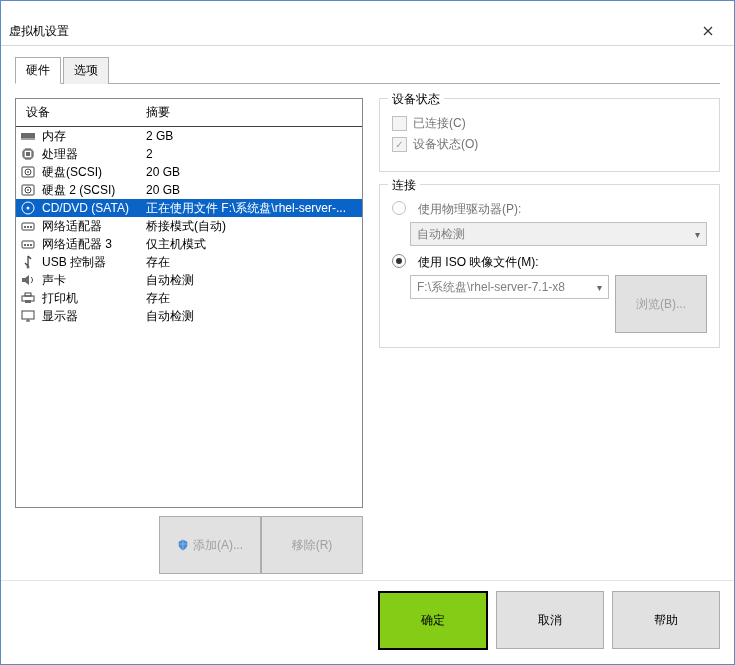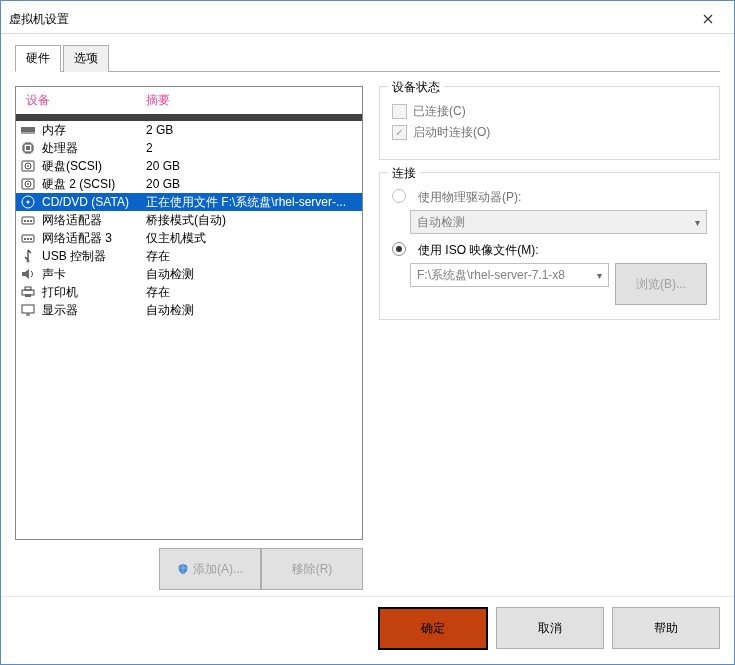--- a/index.html
+++ b/index.html
@@ -1,57 +1,57 @@
 <!DOCTYPE html>
 <html><head>
 <meta charset="utf-8">
 <style>
   html,body{margin:0;padding:0;font-family:"Microsoft YaHei","Segoe UI",Tahoma,sans-serif;font-size:12px;background:#fff;color:#000}
   .window{width:735px;height:665px;border:1px solid #5a8cc3;box-sizing:border-box;display:flex;flex-direction:column;position:relative}
-  .titlebar{height:28px;display:flex;align-items:center;padding:4px 4px 0 8px;border-bottom:1px solid #d9d9d9}
+  .titlebar{height:28px;display:flex;align-items:center;padding:16px 4px 0 8px;border-bottom:1px solid #d9d9d9}
   .titlebar .title{flex:1}
   .titlebar .close{width:44px;height:28px;display:flex;align-items:center;justify-content:center;font-size:14px;color:#333}
   .tabs-area{padding:10px 14px 0 14px}
   .tab-strip{display:flex;border-bottom:1px solid #acacac}
   .tab{padding:4px 10px;border:1px solid #acacac;border-bottom:none;background:#fff;margin-right:2px;position:relative;top:1px;cursor:pointer}
   .tab.active{background:#fff;border-bottom:1px solid #fff}
   .tab.inactive{background:#f0f0f0}
   .content{flex:1;display:flex;padding:14px 14px 6px 14px;gap:16px;overflow:hidden}
   .left-panel{width:348px;display:flex;flex-direction:column}
   .device-list{flex:1;border:1px solid #828790;position:relative;overflow:hidden}
-  .list-header{display:flex;padding:5px 0 5px 10px;color:#ec4899;border-bottom:7px solid #404040}
+  .list-header{display:flex;padding:5px 0 5px 10px;color:#000000;border-bottom:1px solid #404040}
   .list-header .col1{width:120px}
   .list-rows{}
   .row{display:flex;align-items:center;height:18px;padding-left:4px;cursor:default}
   .row.selected{background:#0a64c8;color:#fff}
   .row .ic{width:16px;height:16px;margin-right:6px;display:flex;align-items:center;justify-content:center;font-size:11px}
   .row .name{width:104px;white-space:nowrap;overflow:visible}
   .row .summary{flex:1;white-space:nowrap;overflow:hidden;text-overflow:ellipsis;padding-right:6px}
   .left-buttons{display:flex;justify-content:flex-end;padding:8px 0 0 0}
-  .btn{min-width:80px;height:24px;border:1px solid #adadad;background:#e1e1e1;display:inline-flex;align-items:center;justify-content:center;padding:8px 10px;cursor:pointer;white-space:nowrap}
+  .btn{min-width:80px;height:24px;border:1px solid #adadad;background:#e1e1e1;display:inline-flex;align-items:center;justify-content:center;padding:16px 10px;cursor:pointer;white-space:nowrap}
   .btn.disabled{color:#a0a0a0;cursor:default}
   .btn.shield-pad{gap:4px}
   .right-panel{flex:1;display:flex;flex-direction:column;gap:12px;position:relative}
   .fieldset{border:1px solid #d9d9d9;padding:12px 12px 14px 12px;position:relative}
   .fieldset .legend{position:absolute;top:-8px;left:8px;background:#fff;padding:0 4px;color:#000}
   .chk-row{display:flex;align-items:center;gap:6px;margin:4px 0}
   .chk{width:13px;height:13px;border:1px solid #888;display:inline-flex;align-items:center;justify-content:center;font-size:10px}
   .chk.disabled{border-color:#c0c0c0;color:#a0a0a0;background:#f4f4f4}
   .radio-row{display:flex;align-items:flex-start;gap:12px;margin:4px 0}
   .radio{width:12px;height:12px;border:1px solid #888;border-radius:50%;display:inline-flex;align-items:center;justify-content:center}
   .radio.disabled{border-color:#c0c0c0}
   .radio .dot{width:6px;height:6px;border-radius:50%;background:#333}
   .combo{height:22px;border:1px solid #c0c0c0;background:#f0f0f0;display:flex;align-items:center;padding:0 6px;color:#808080;justify-content:space-between;margin:4px 0 8px 18px}
   .combo:after{content:"▾";color:#666;font-size:10px}
   .path-row{display:flex;gap:6px;margin:4px 0 0 18px}
   .path-text{flex:1;height:22px;border:1px solid #c0c0c0;display:flex;align-items:center;padding:0 6px;color:#808080;background:#fff;overflow:hidden;white-space:nowrap}
   .adv-row{display:flex;justify-content:flex-end;margin-top:4px}
   .footer{display:flex;justify-content:flex-end;gap:8px;padding:10px 14px 14px 0;border-top:1px solid #e5e5e5}
   .footer .btn{min-width:86px}
-  .footer .btn.primary{border:3px solid #000000;border-width:2px;height:23px;background:#c2410c}
+  .footer .btn.primary{border:3px solid #000000;border-width:2px;height:23px;background:#84cc16}
   svg{display:block}
   .txt-disabled{color:#737373}
 </style>
 </head>
 <body>
 
 <div class="window">
 
   <div class="titlebar">
     <span class="title">虚拟机设置</span>
@@ -213,21 +213,21 @@
     <div class="right-panel">
 
       <div class="fieldset">
         <div class="legend">设备状态</div>
         <div class="chk-row">
           <span class="chk disabled"></span>
           <span class="txt-disabled">已连接(C)</span>
         </div>
         <div class="chk-row">
           <span class="chk disabled">✓</span>
-          <span class="txt-disabled">启动时连接(O)</span>
+          <span class="txt-disabled">设备状态(O)</span>
         </div>
       </div>
 
       <div class="fieldset">
         <div class="legend">连接</div>
 
         <div class="radio-row">
           <span class="radio disabled"></span>
           <span class="txt-disabled">使用物理驱动器(P):</span>
         </div>

